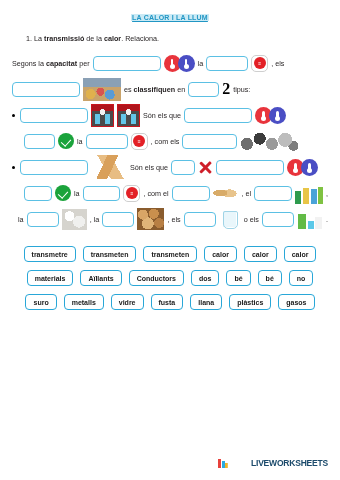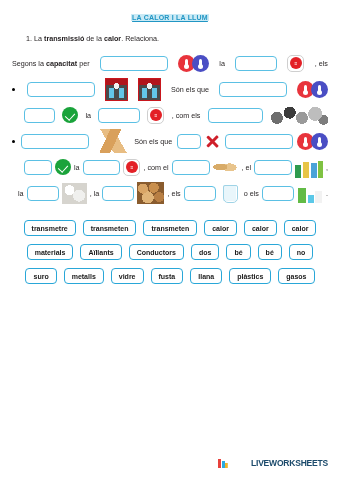--- a/index.html
+++ b/index.html
@@ -39,21 +39,20 @@
   .instruction b { font-weight: bold; }
 
   
   .content { margin-top: 7px; padding: 0 12px; }
   .row {
     display: flex;
     align-items: center;
     gap: 3px;
     min-height: 26px;
     flex-wrap: nowrap;
-    justify-content: space-between;
   }
   .txt { white-space: nowrap; font-size: 7.2px; }
   .txt b { font-weight: bold; }
 
   
   .blank {
     border: 1.1px solid #5bc0e4;
     border-radius: 4px;
     background: #ffffff;
     height: 15px;
@@ -346,20 +345,28 @@
     <span class="txt">la</span>
     <div class="blank w-m"></div>
     <div class="stove">
         <span class="disc">
           <span>≡</span>
         </span>
       </div>
     <span class="txt">, els</span>
   </div>
 
+  <div class="row">
+    <div class="blank w-xl"></div>
+    <div class="photo ph-materials"></div>
+    <span class="txt"><span>es </span><b>classifiquen</b><span> en</span></span>
+    <div class="blank w-s"></div>
+    <span class="big-num">2</span>
+    <span class="txt">tipus:</span>
+  </div>
 
   <div class="row">
     <span class="bullet"></span>
     <div class="blank w-xl"></div>
     <div class="photo ph-conduct"></div>
     <div class="photo ph-conduct"></div>
     <span class="txt">Són els que</span>
     <div class="blank w-xl"></div>
     <div class="thermo-pair">
       <div class="thermo hot">

